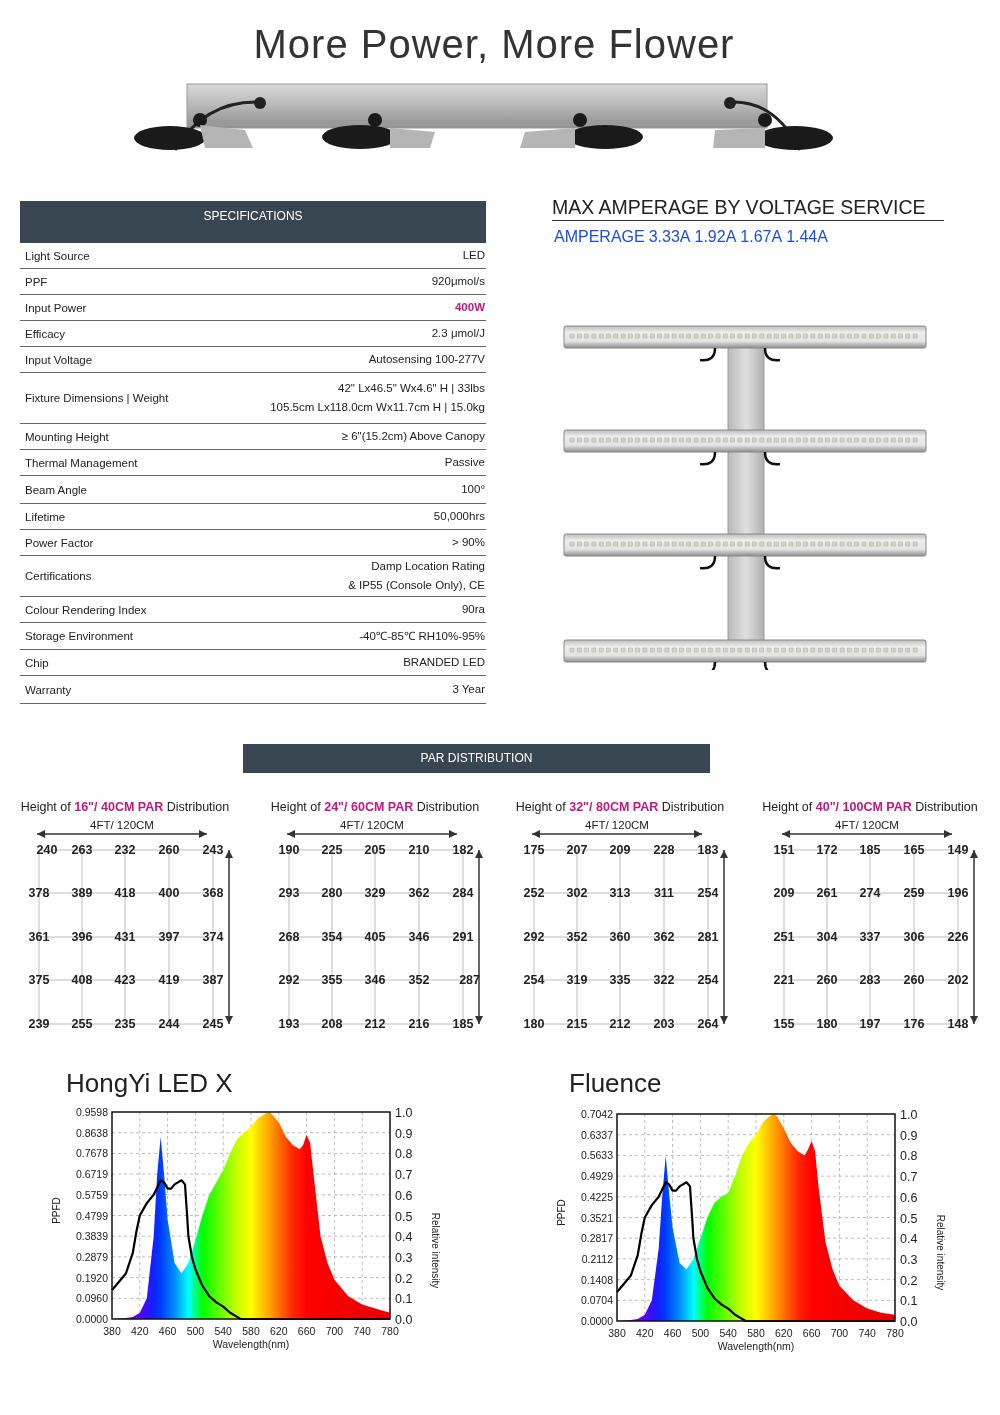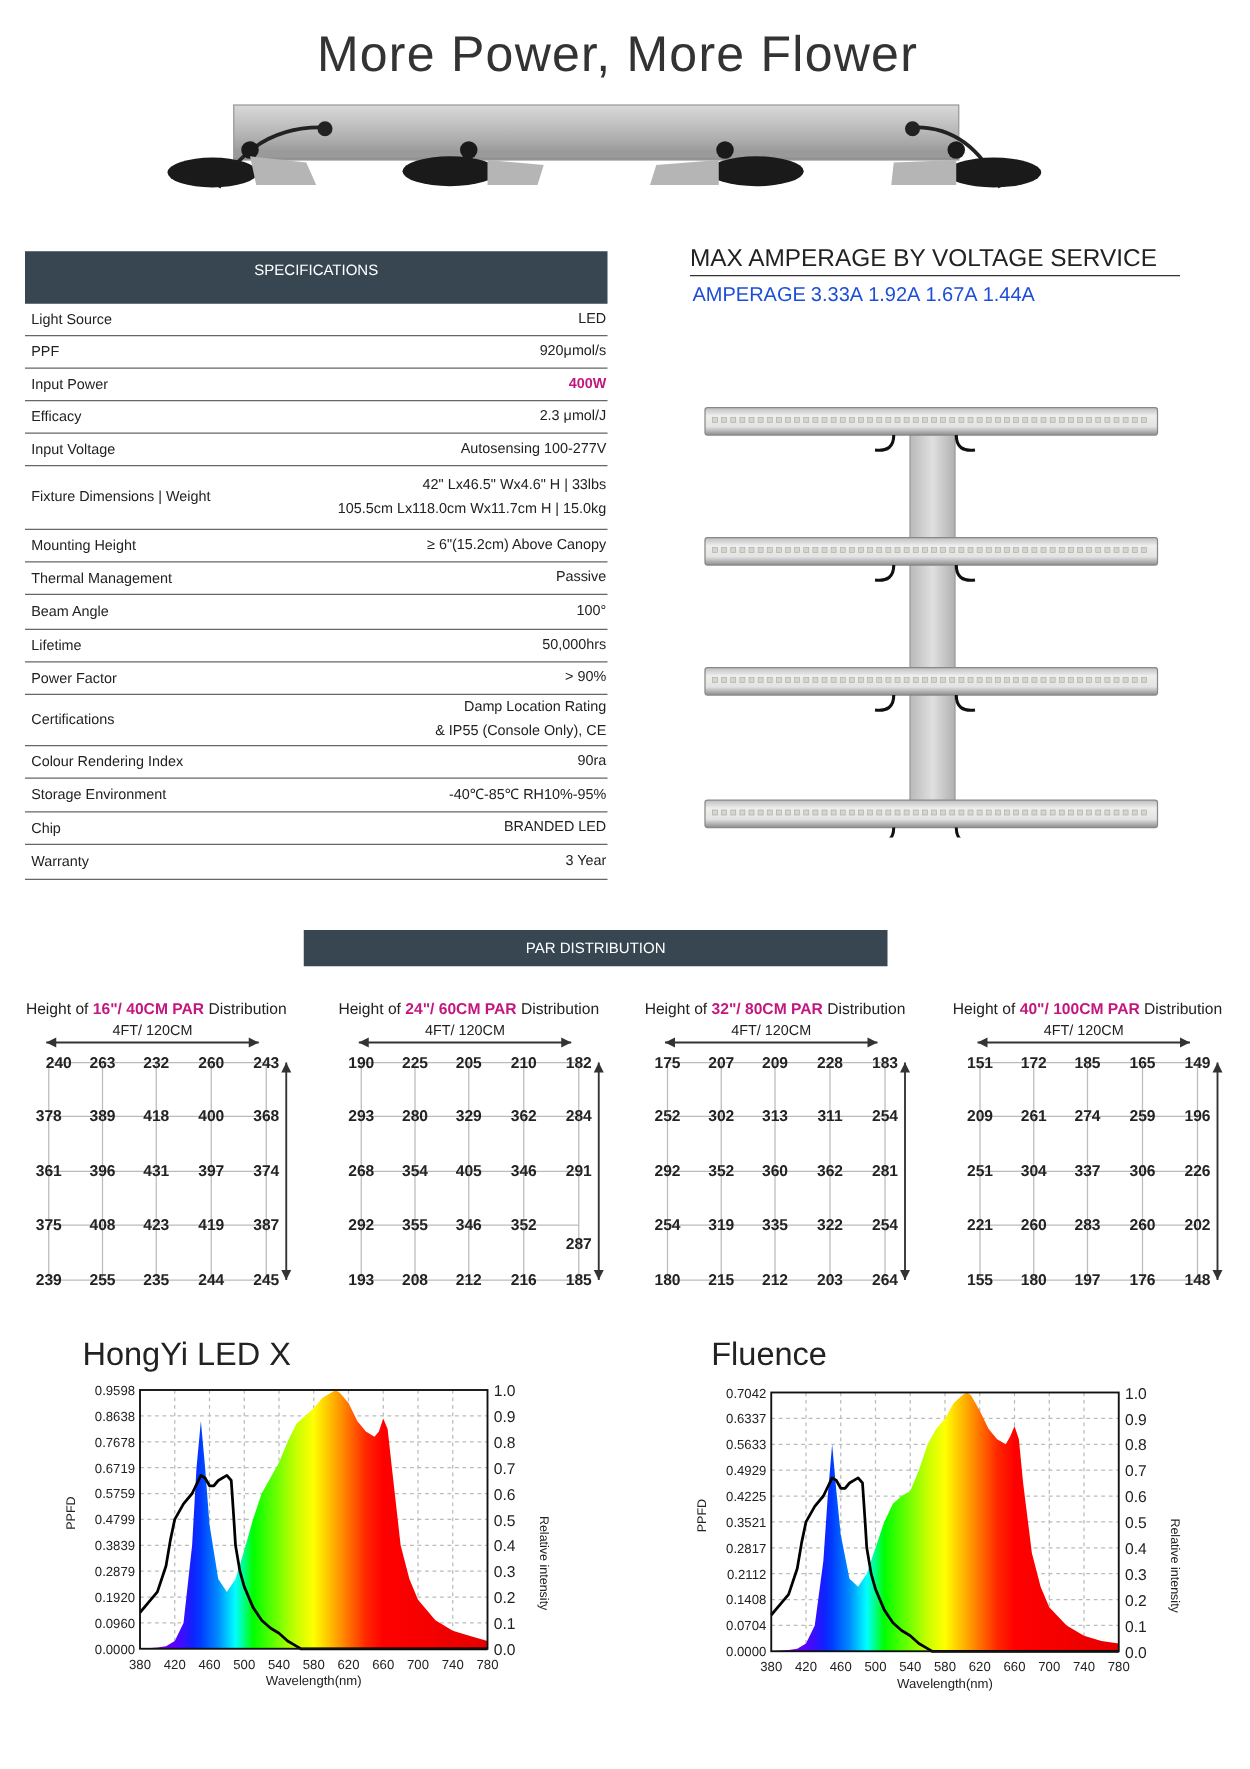--- a/index.html
+++ b/index.html
@@ -500,21 +500,21 @@
       <div class="par-val" style="left: 208px; top: 93px;">284</div>
       <div class="par-val" style="left: 34px; top: 137px;">268</div>
       <div class="par-val" style="left: 77px; top: 137px;">354</div>
       <div class="par-val" style="left: 120px; top: 137px;">405</div>
       <div class="par-val" style="left: 164px; top: 137px;">346</div>
       <div class="par-val" style="left: 208px; top: 137px;">291</div>
       <div class="par-val" style="left: 34px; top: 180px;">292</div>
       <div class="par-val" style="left: 77px; top: 180px;">355</div>
       <div class="par-val" style="left: 120px; top: 180px;">346</div>
       <div class="par-val" style="left: 164px; top: 180px;">352</div>
-      <div class="par-val" style="left: 208px; top: 195px;">287</div>
+      <div class="par-val" style="left: 208px; top: 180px; text-align: right;">287</div>
       <div class="par-val" style="left: 34px; top: 224px;">193</div>
       <div class="par-val" style="left: 77px; top: 224px;">208</div>
       <div class="par-val" style="left: 120px; top: 224px;">212</div>
       <div class="par-val" style="left: 164px; top: 224px;">216</div>
       <div class="par-val" style="left: 208px; top: 224px;">185</div>
     </div>
     <div class="abs par-block" style="left: 500px;">
       <div class="par-title"><span>Height of </span><span class="hl">32"/ 80CM PAR</span><span> Distribution</span></div>
       <svg width="240" height="235" style="position: absolute; left: 0px; top: 0px;">
         <line x1="34" x2="34" y1="50" y2="224" stroke="#bbb"></line>

